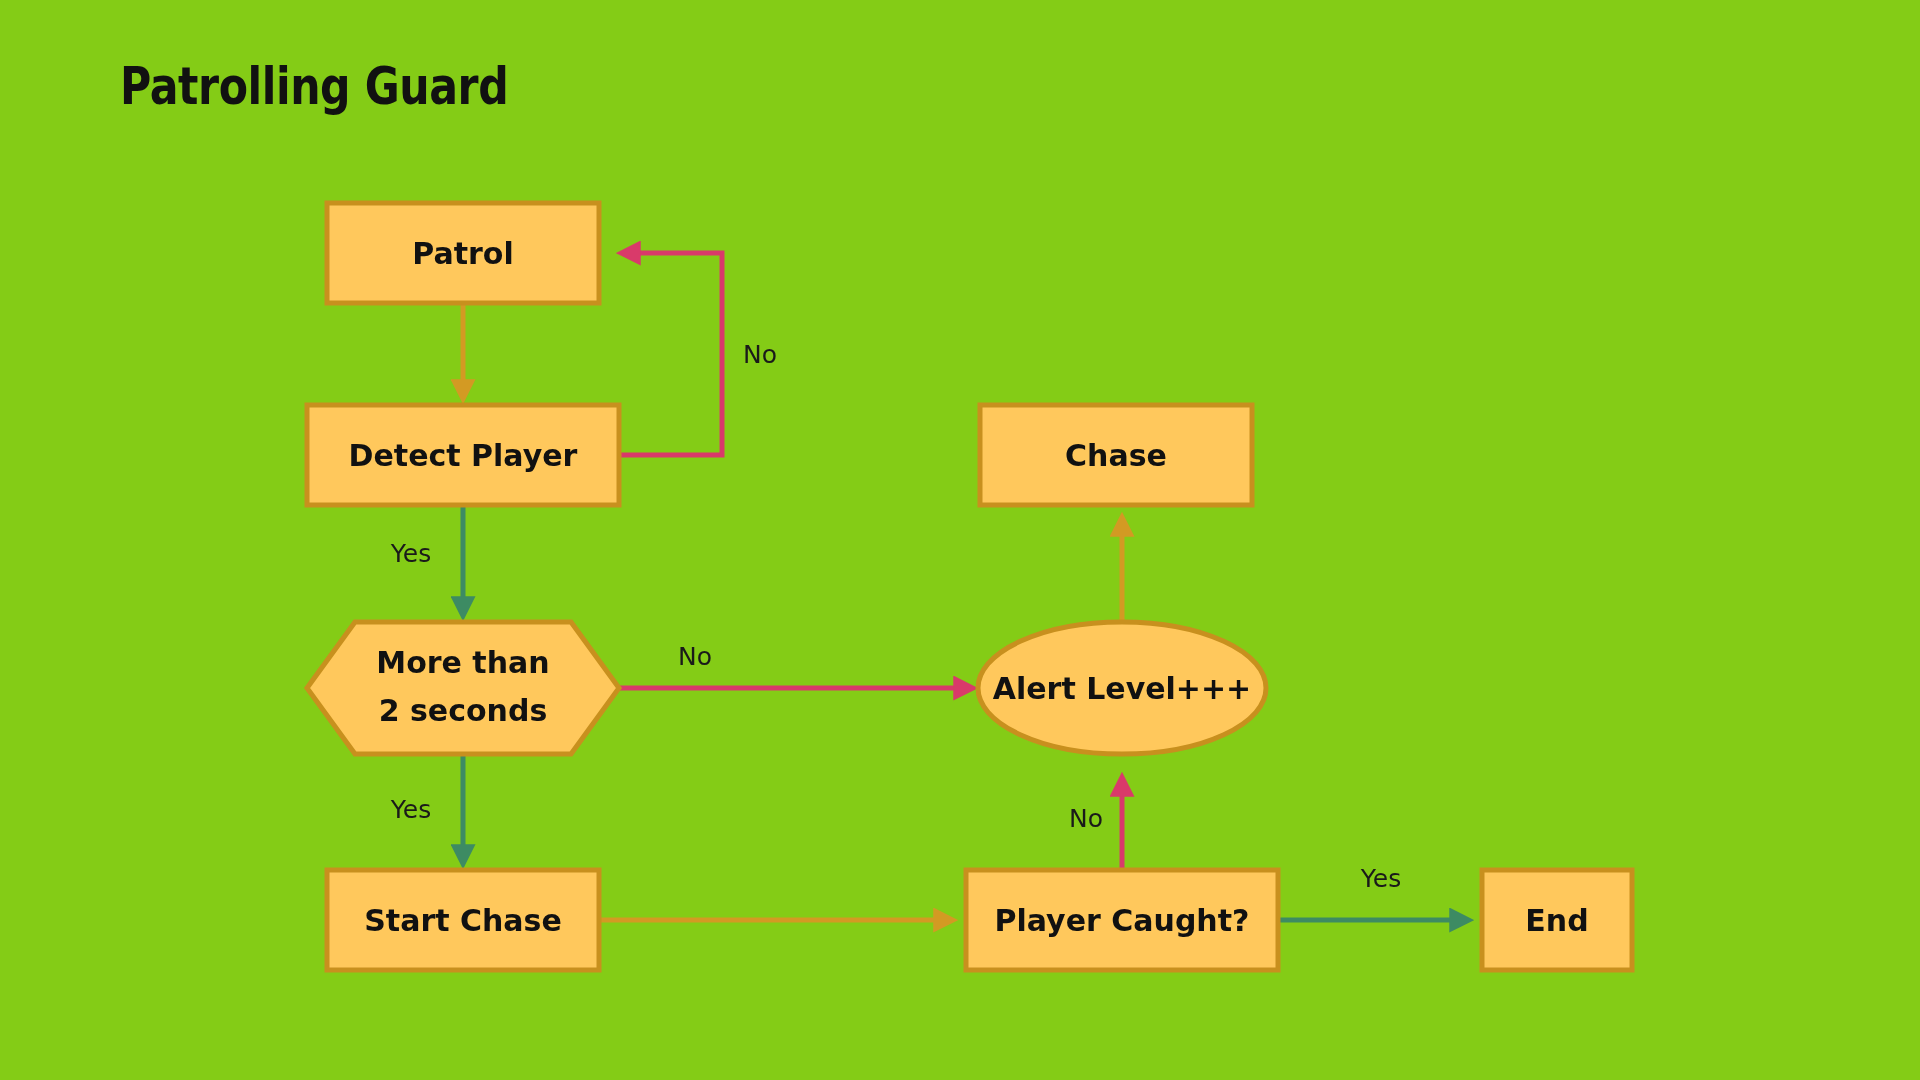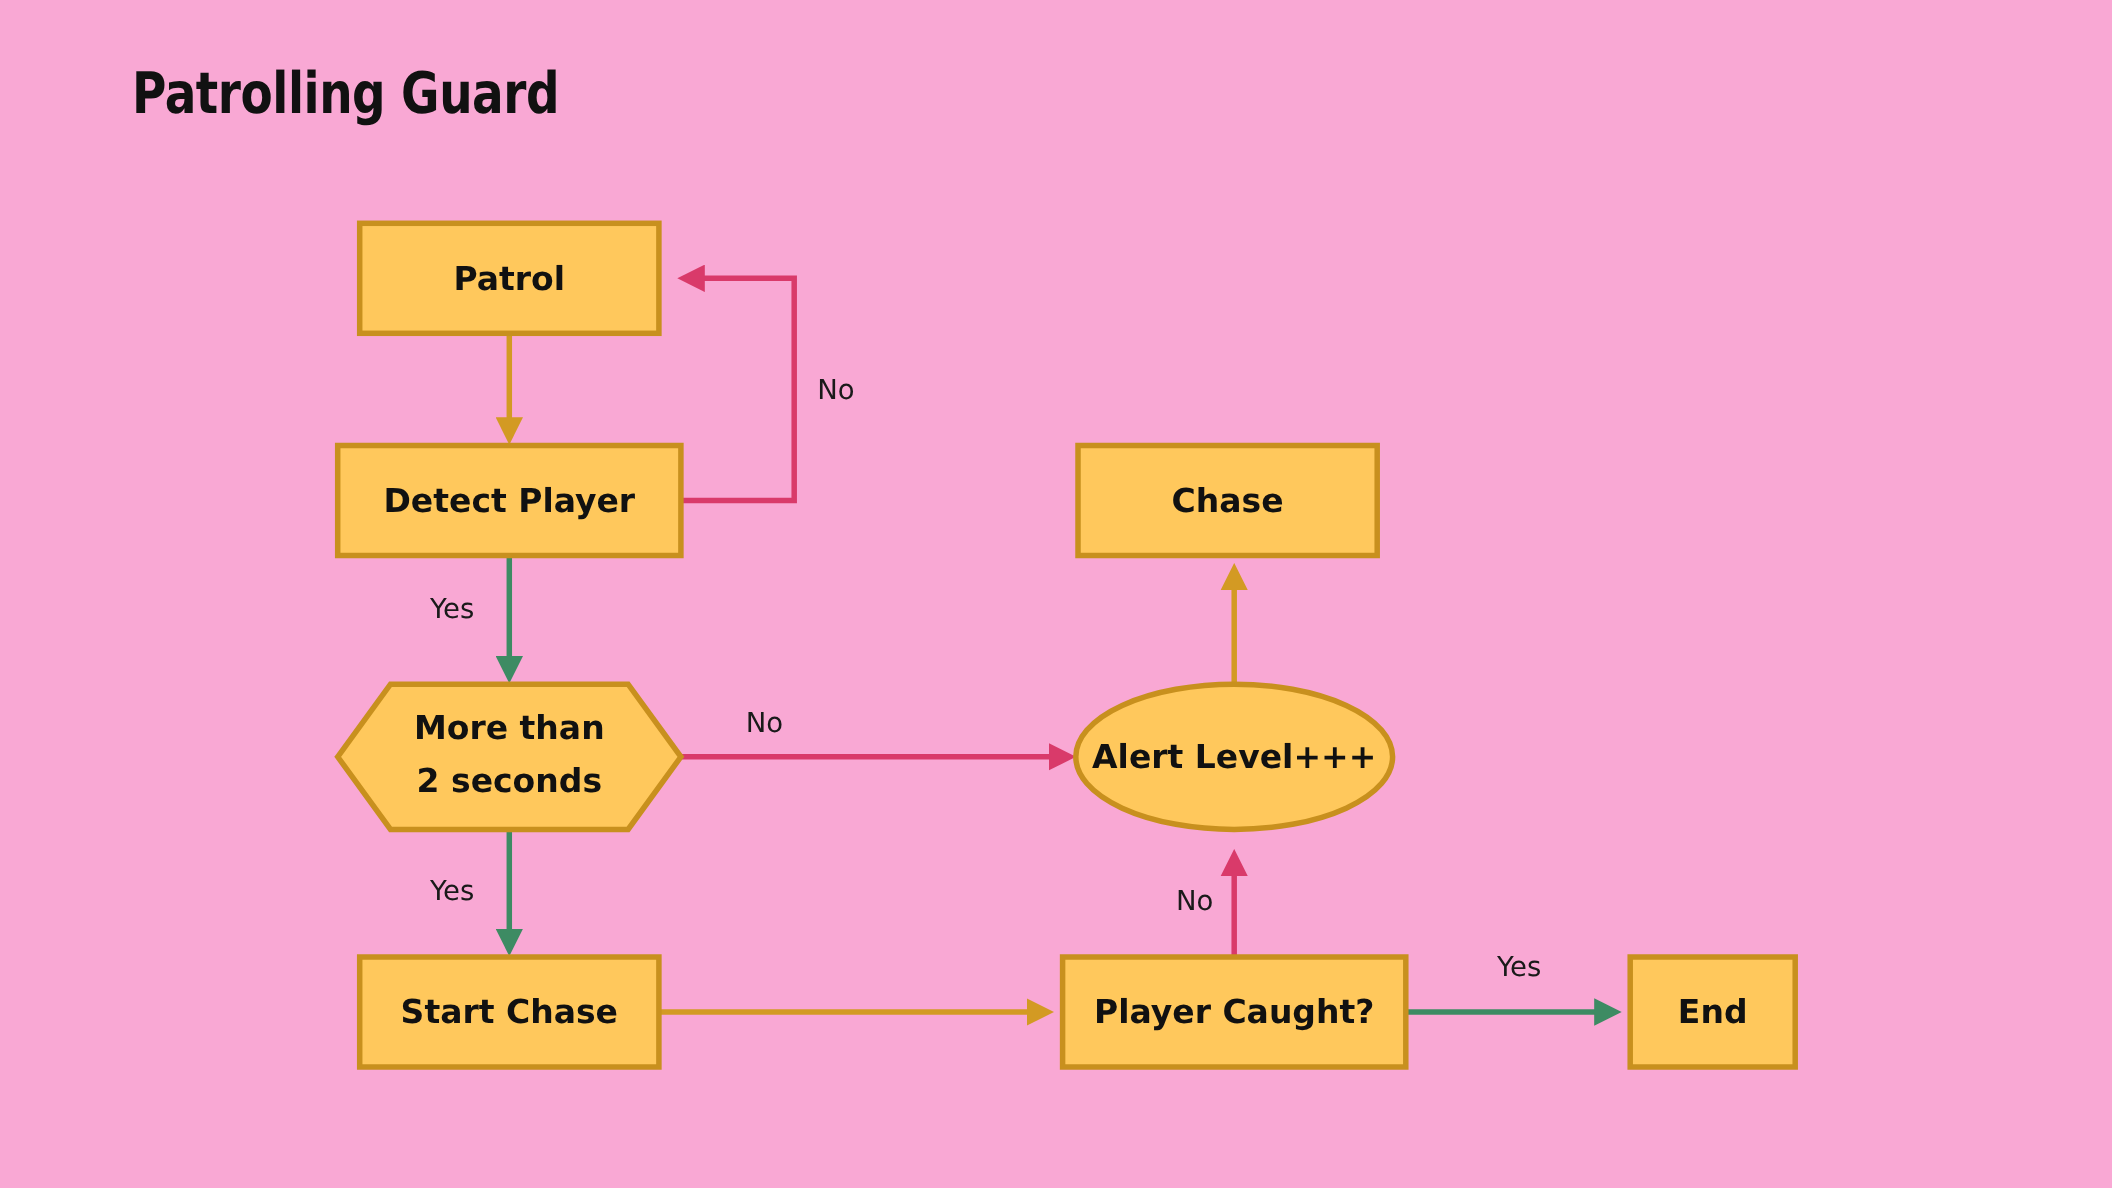--- a/index.html
+++ b/index.html
@@ -10,21 +10,21 @@
   body {
     width: 1920px;
     height: 1080px;
     overflow: hidden;
     font-family: "DejaVu Sans", sans-serif;
   }
   #canvas {
     position: relative;
     width: 1920px;
     height: 1080px;
-    background: #f9a8d4;
+    background: #84cc16;
   }
   #title {
     position: absolute;
     left: 120px;
     top: 56px;
     font-family: "DejaVu Sans", sans-serif;
     font-size: 52px;
     font-weight: 700;
     letter-spacing: -0.5px;
     color: #111111;

